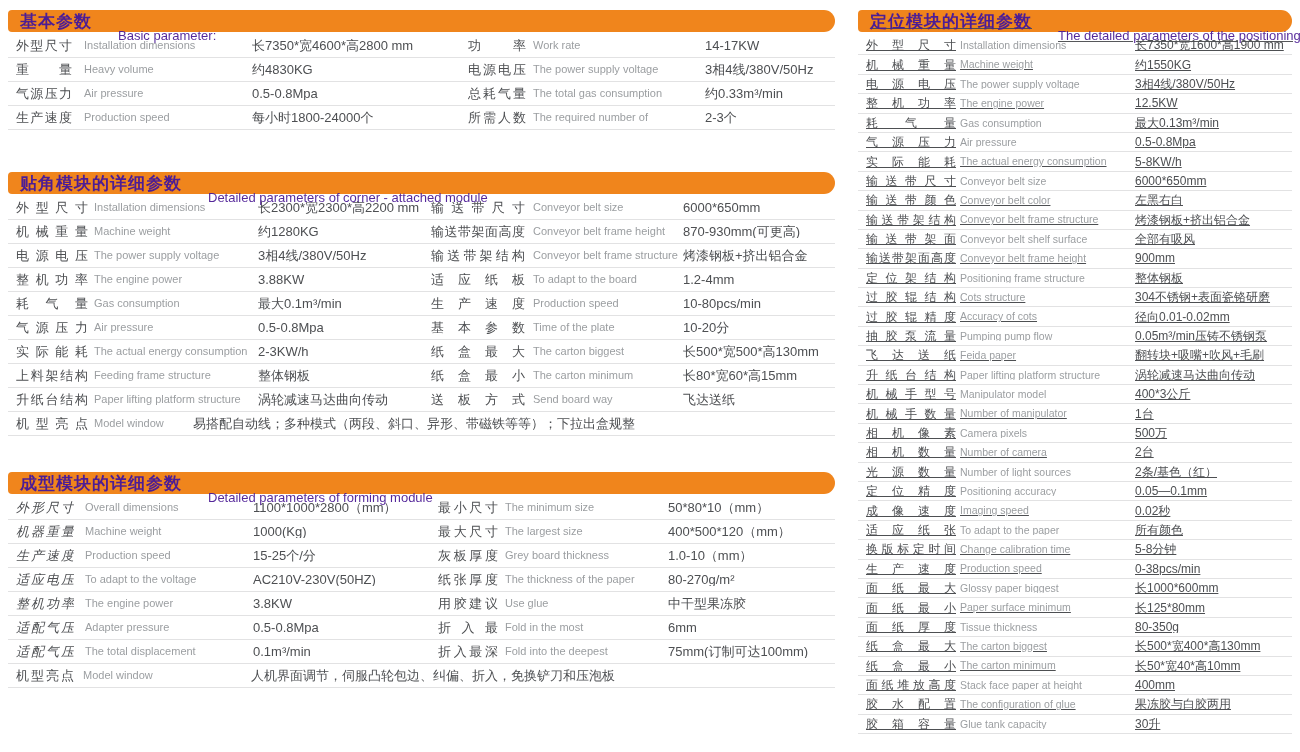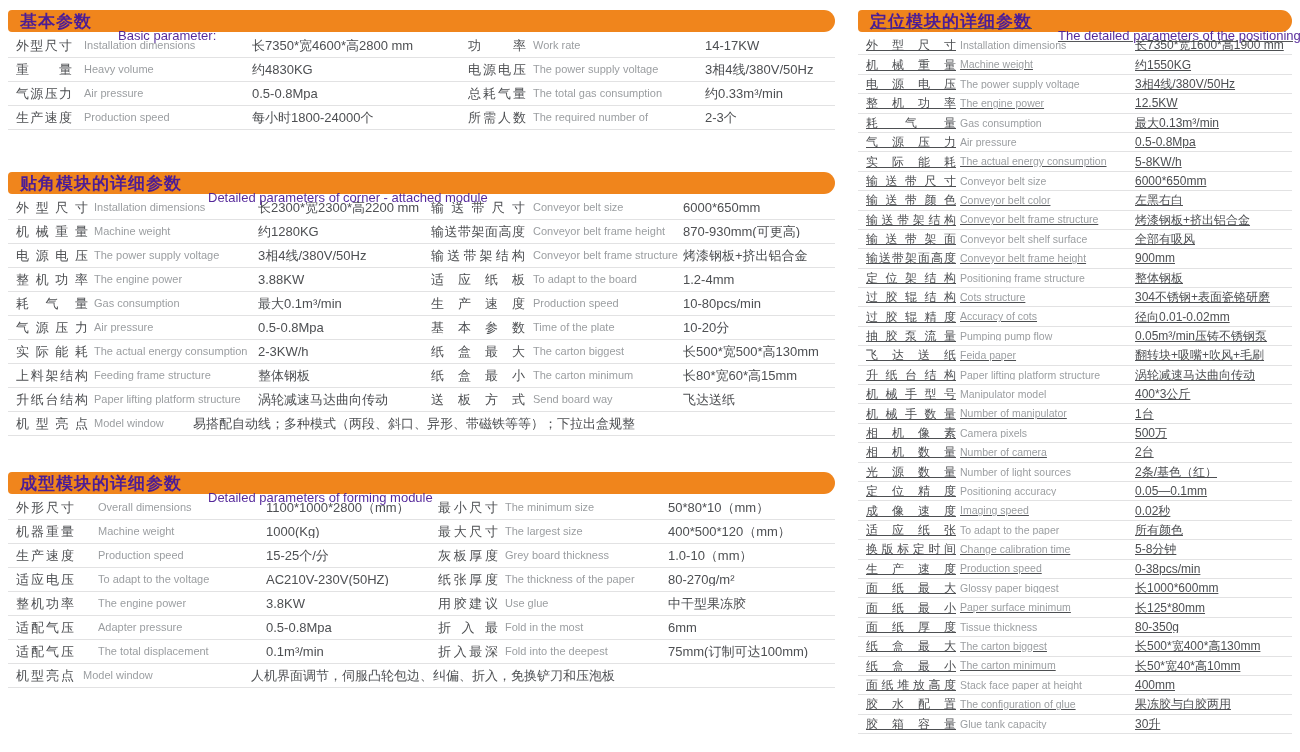--- a/index.html
+++ b/index.html
@@ -56,21 +56,21 @@
   .sec-corner .hl .cn{width:72px;margin-right:6px;}
   .sec-corner .hl .en{width:164px;}
   .sec-corner .hr .cn{width:94px;margin-right:8px;}
   .sec-corner .hr .en{width:150px;}
   .sec-corner .fulls .cn{width:72px;margin-right:6px;}
   .sec-corner .fulls .en{width:99px;}
 
   
   .sec-forming .hl{width:422px;}
   .sec-forming .hr{flex:1;justify-content:center;}
-  .sec-forming .hl .cn{width:58px;margin-right:24px;}
+  .sec-forming .hl .cn{width:58px;margin-right:11px;font-style:italic;}
   .sec-forming .hl .en{width:168px;}
   .sec-forming .hr .cn{width:60px;margin-right:7px;}
   .sec-forming .hr .en{width:163px;}
   .sec-forming .fulls .cn{width:58px;margin-right:9px;}
   .sec-forming .fulls .en{width:168px;}
 
   
   .sec-pos .rows{display:flex;flex-direction:column;margin-top:4px;}
   .sec-pos .prow{height:19.4px;border-bottom:1px solid #E2E2E3;}
   .sec-pos .cn{width:90px;margin-right:4px;font-size:12px;}

